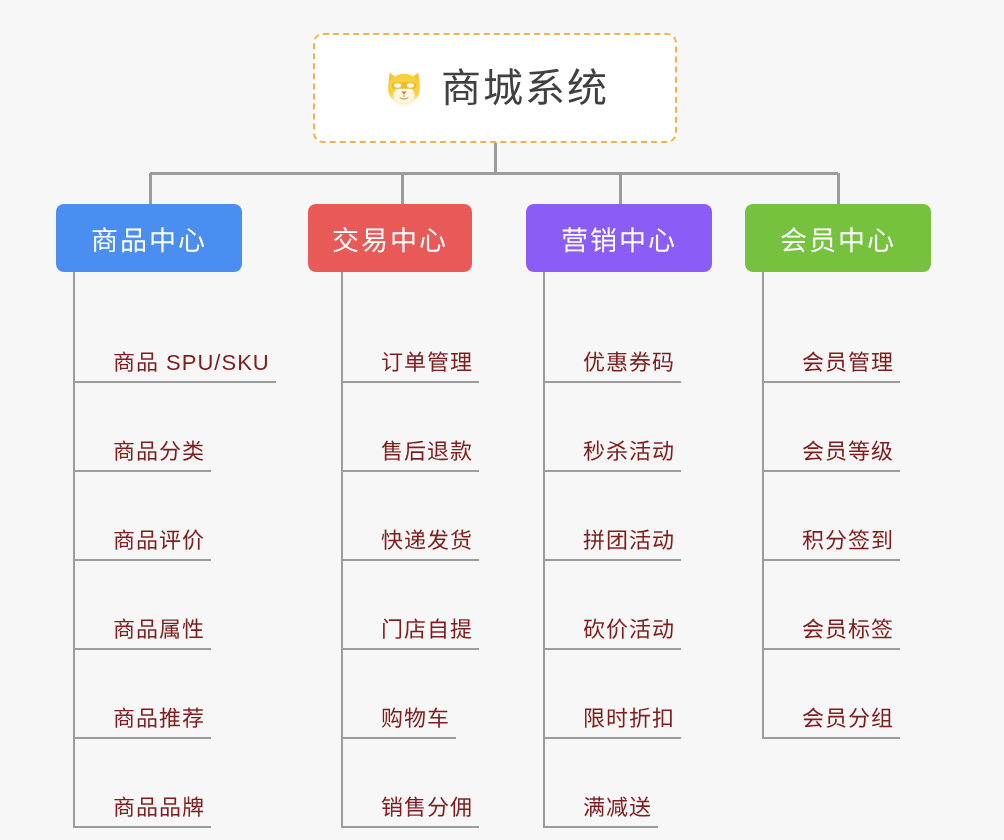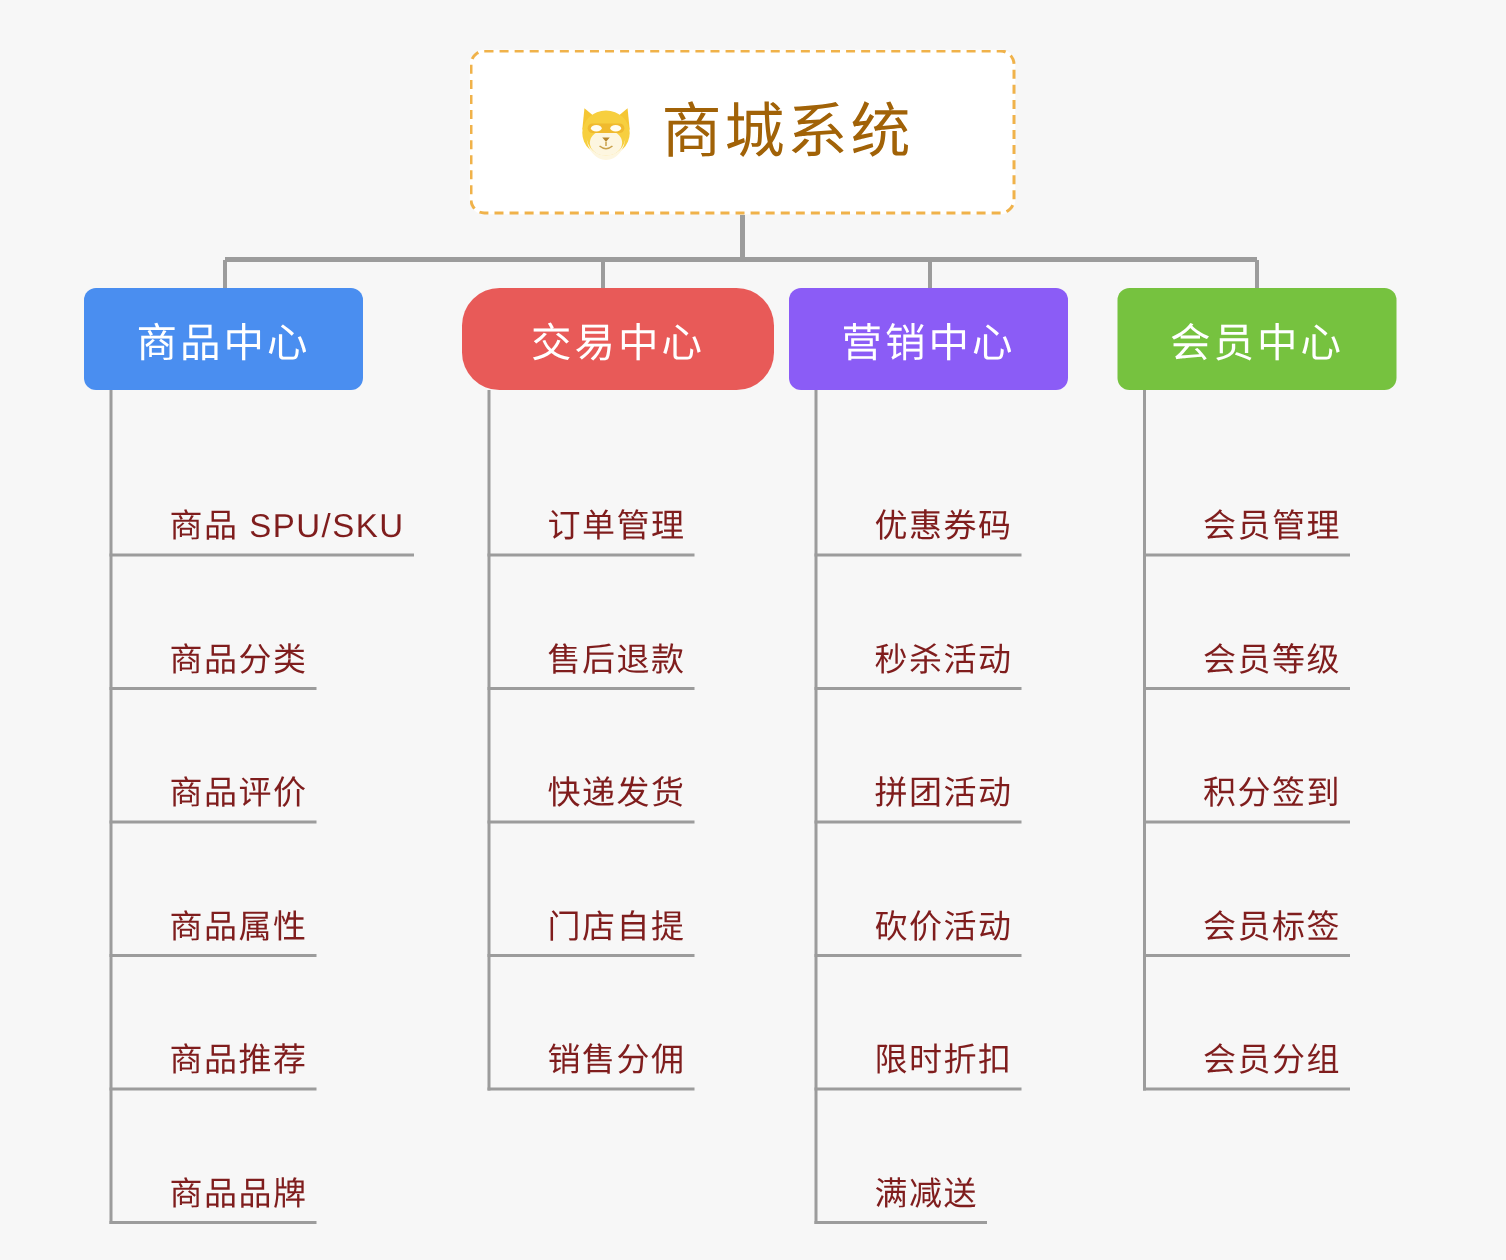--- a/index.html
+++ b/index.html
@@ -41,40 +41,40 @@
   .root-emoji {
     font-size: 40px;
     line-height: 1;
     display: block;
     width: 46px;
     height: 46px;
   }
   .root-emoji svg { display: block; }
   .root-title {
     font-size: 40px;
-    color: #a16207;
+    color: #404040;
     letter-spacing: 2px;
     white-space: nowrap;
     line-height: 1;
   }
 
   
   .connectors {
     position: absolute;
     left: 0;
     top: 0;
     width: 1004px;
     height: 840px;
     pointer-events: none;
   }
 
   
   .branch {
     position: absolute;
-    top: 192px;
+    top: 204px;
   }
   .branch-header {
     height: 68px;
     box-sizing: border-box;
     border-radius: 8px;
     display: flex;
     align-items: center;
     justify-content: center;
     color: #ffffff;
     font-size: 27px;
@@ -127,22 +127,22 @@
     height: 2px;
     background: #9c9c9c;
   }
 
   
   .branch-1 { left: 56px;  }
   .branch-1 .branch-header { width: 186px; }
   .branch-1 .leaf-list { margin-left: 17px; }
 
   .branch-2 { left: 308px; }
-  .branch-2 .branch-header { width: 208px; border-radius: 25px; }
-  .branch-2 .leaf-list { margin-left: 17px; text-align: right; }
+  .branch-2 .branch-header { width: 164px; }
+  .branch-2 .leaf-list { margin-left: 33px; text-align: right; }
 
   .branch-3 { left: 526px; }
   .branch-3 .branch-header { width: 186px; }
   .branch-3 .leaf-list { margin-left: 17px; }
 
   .branch-4 { left: 745px; }
   .branch-4 .branch-header { width: 186px; }
   .branch-4 .leaf-list { margin-left: 17px; }
 </style>
 </head>
@@ -225,20 +225,23 @@
       <li class="leaf">
         <span class="leaf-label">售后退款</span>
       </li>
       <li class="leaf">
         <span class="leaf-label">快递发货</span>
       </li>
       <li class="leaf">
         <span class="leaf-label">门店自提</span>
       </li>
       <li class="leaf">
+        <span class="leaf-label">购物车</span>
+      </li>
+      <li class="leaf">
         <span class="leaf-label">销售分佣</span>
       </li>
     </ul>
   </div>
 
   <div class="branch branch-3">
     <div class="branch-header" style="background:#8b5cf6">
       <span>营销中心</span>
     </div>
     <ul class="leaf-list">

